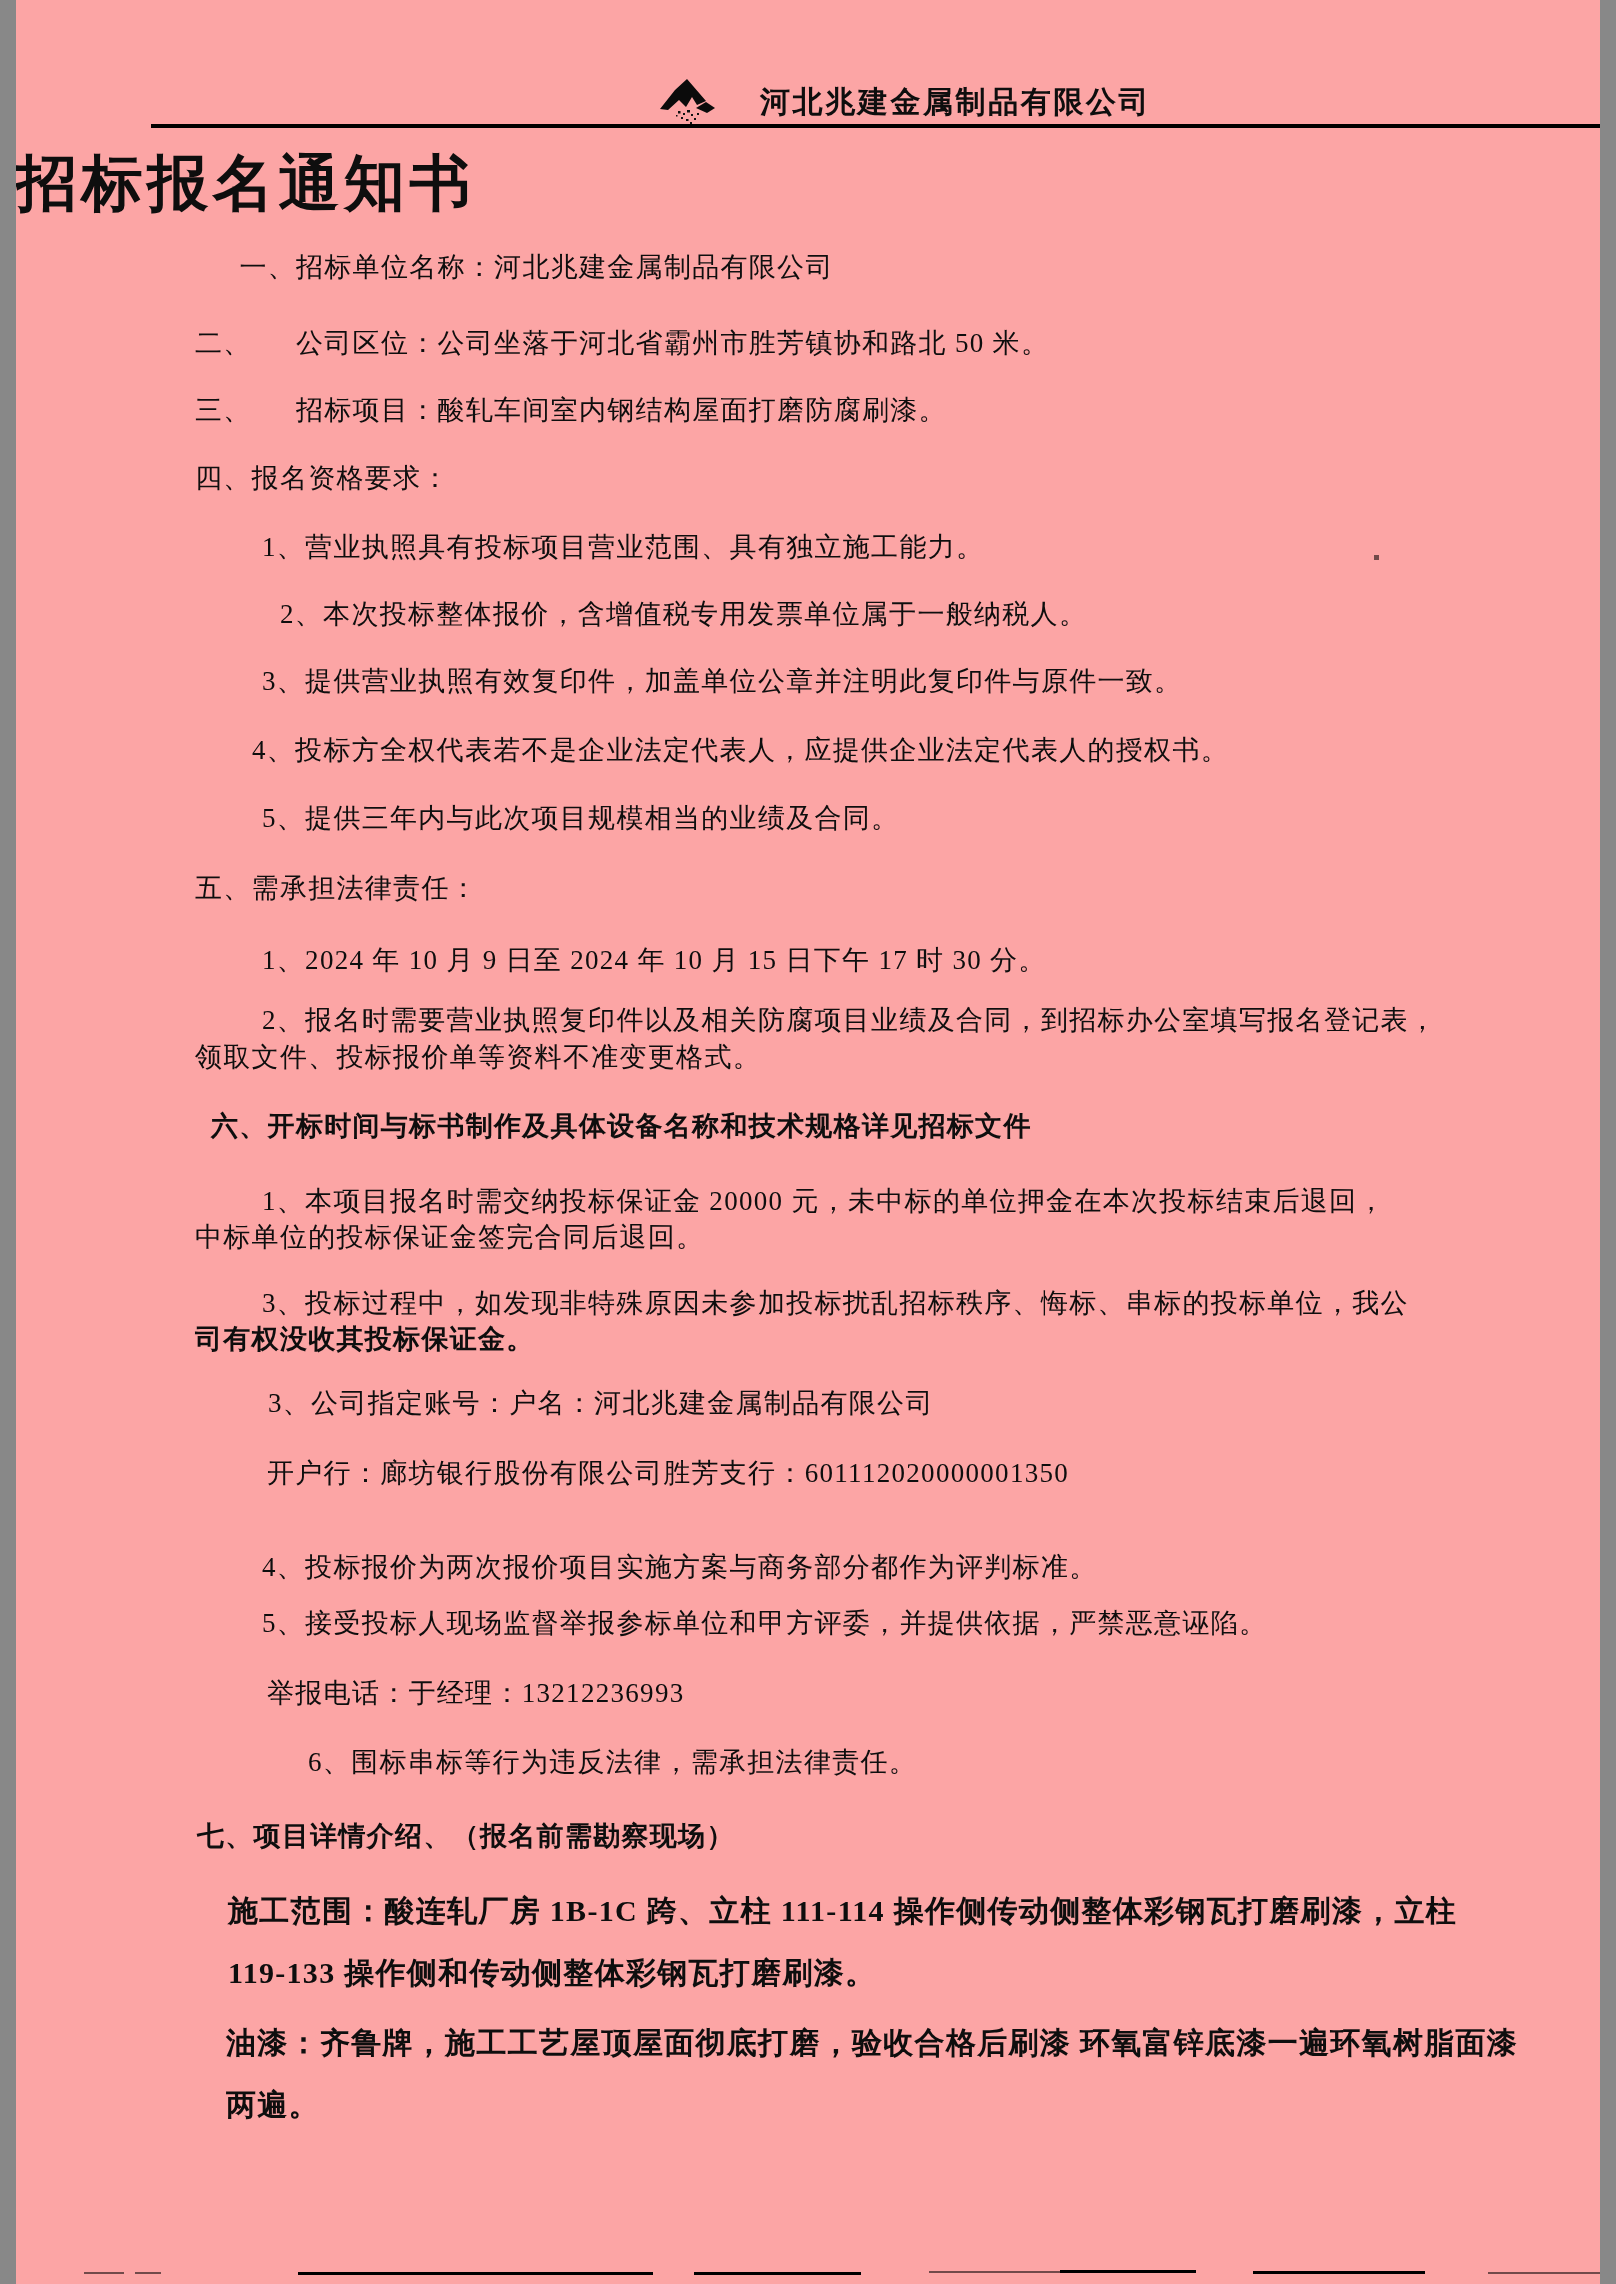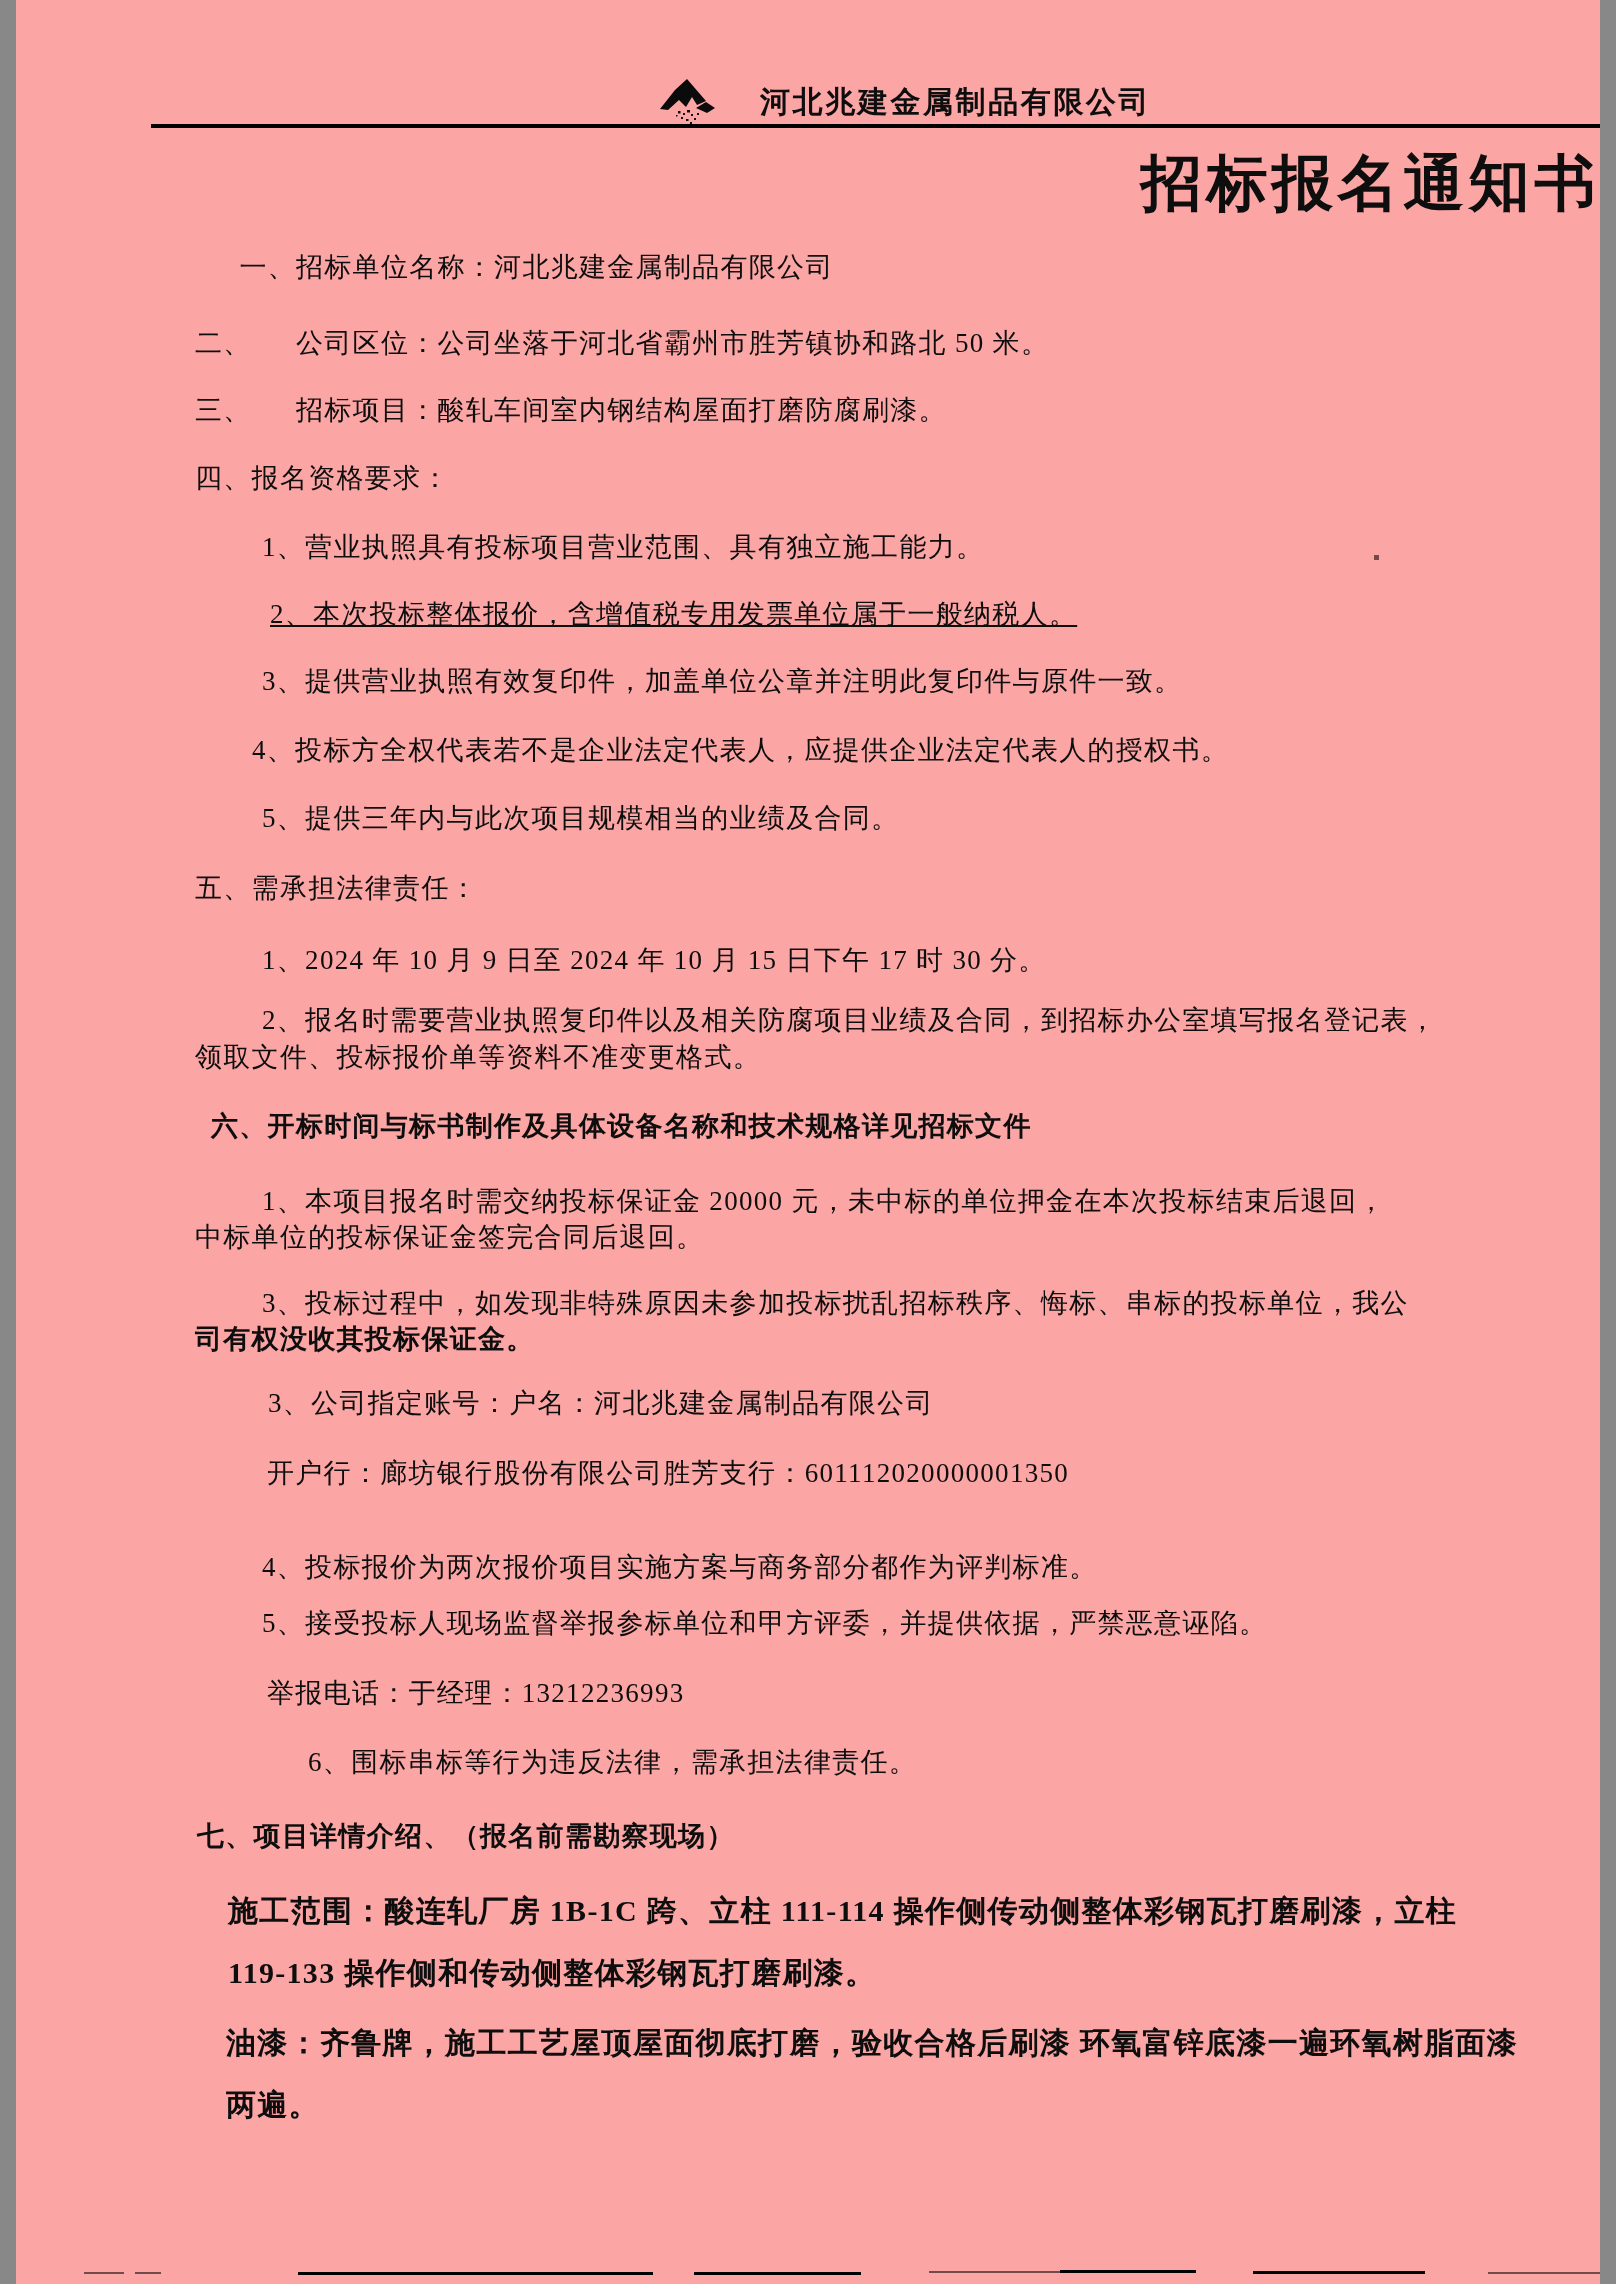--- a/index.html
+++ b/index.html
@@ -14,21 +14,21 @@
   }
   .company-name{
     position:absolute;left:744px;top:82px;
     font-size:30px;font-weight:bold;letter-spacing:2.6px;
     white-space:pre;
   }
   .logo{position:absolute;left:642px;top:73px;width:60px;height:60px;}
   .header-rule{position:absolute;left:135px;right:0;top:124px;height:3.9px;background:#000;}
   .doc-title{
     position:absolute;left:0;top:143px;width:100%;
-    text-align:right;
+    text-align:left;
     font-size:61px;font-weight:bold;letter-spacing:4.6px;
     white-space:pre;
   }
   .doc-line{
     position:absolute;
     font-size:27px;line-height:1.12;letter-spacing:1.3px;
     white-space:pre;
   }
   .doc-line.bold{font-weight:bold;}
   .marker{display:inline-block;}
@@ -64,21 +64,21 @@
   </div>
 
   <div class="doc-title">招标报名通知书</div>
 
   <div id="document-body">
       <div class="doc-line" style="left: 179px; top: 252px; text-align: right;"><span class="marker" style="width: 101px;">一、</span><span>招标单位名称：河北兆建金属制品有限公司</span></div>
       <div class="doc-line" style="left: 179px; top: 328px;"><span class="marker" style="width: 101px;">二、</span><span>公司区位：公司坐落于河北省霸州市胜芳镇协和路北 50 米。</span></div>
       <div class="doc-line" style="left: 179px; top: 395px;"><span class="marker" style="width: 101px;">三、</span><span>招标项目：酸轧车间室内钢结构屋面打磨防腐刷漆。</span></div>
       <div class="doc-line" style="left: 179px; top: 463px;">四、报名资格要求：</div>
       <div class="doc-line" style="left: 246px; top: 532px;">1、营业执照具有投标项目营业范围、具有独立施工能力。</div>
-      <div class="doc-line" style="left: 254px; top: 599px; text-decoration: underline;">2、本次投标整体报价，含增值税专用发票单位属于一般纳税人。</div>
+      <div class="doc-line" style="left: 264px; top: 599px;">2、本次投标整体报价，含增值税专用发票单位属于一般纳税人。</div>
       <div class="doc-line" style="left: 246px; top: 666px;">3、提供营业执照有效复印件，加盖单位公章并注明此复印件与原件一致。</div>
       <div class="doc-line" style="left: 236px; top: 735px; text-align: center;">4、投标方全权代表若不是企业法定代表人，应提供企业法定代表人的授权书。</div>
       <div class="doc-line" style="left: 246px; top: 803px;">5、提供三年内与此次项目规模相当的业绩及合同。</div>
       <div class="doc-line" style="left: 179px; top: 873px;">五、需承担法律责任：</div>
       <div class="doc-line" style="left: 246px; top: 945px;">1、2024 年 10 月 9 日至 2024 年 10 月 15 日下午 17 时 30 分。</div>
       <div class="doc-line" style="left: 246px; top: 1005px;">2、报名时需要营业执照复印件以及相关防腐项目业绩及合同，到招标办公室填写报名登记表，</div>
       <div class="doc-line" style="left: 179px; top: 1042px;">领取文件、投标报价单等资料不准变更格式。</div>
       <div class="doc-line bold" style="left: 195px; top: 1111px;">六、开标时间与标书制作及具体设备名称和技术规格详见招标文件</div>
       <div class="doc-line" style="left: 246px; top: 1186px;">1、本项目报名时需交纳投标保证金 20000 元，未中标的单位押金在本次投标结束后退回，</div>
       <div class="doc-line" style="left: 179px; top: 1222px;">中标单位的投标保证金签完合同后退回。</div>

